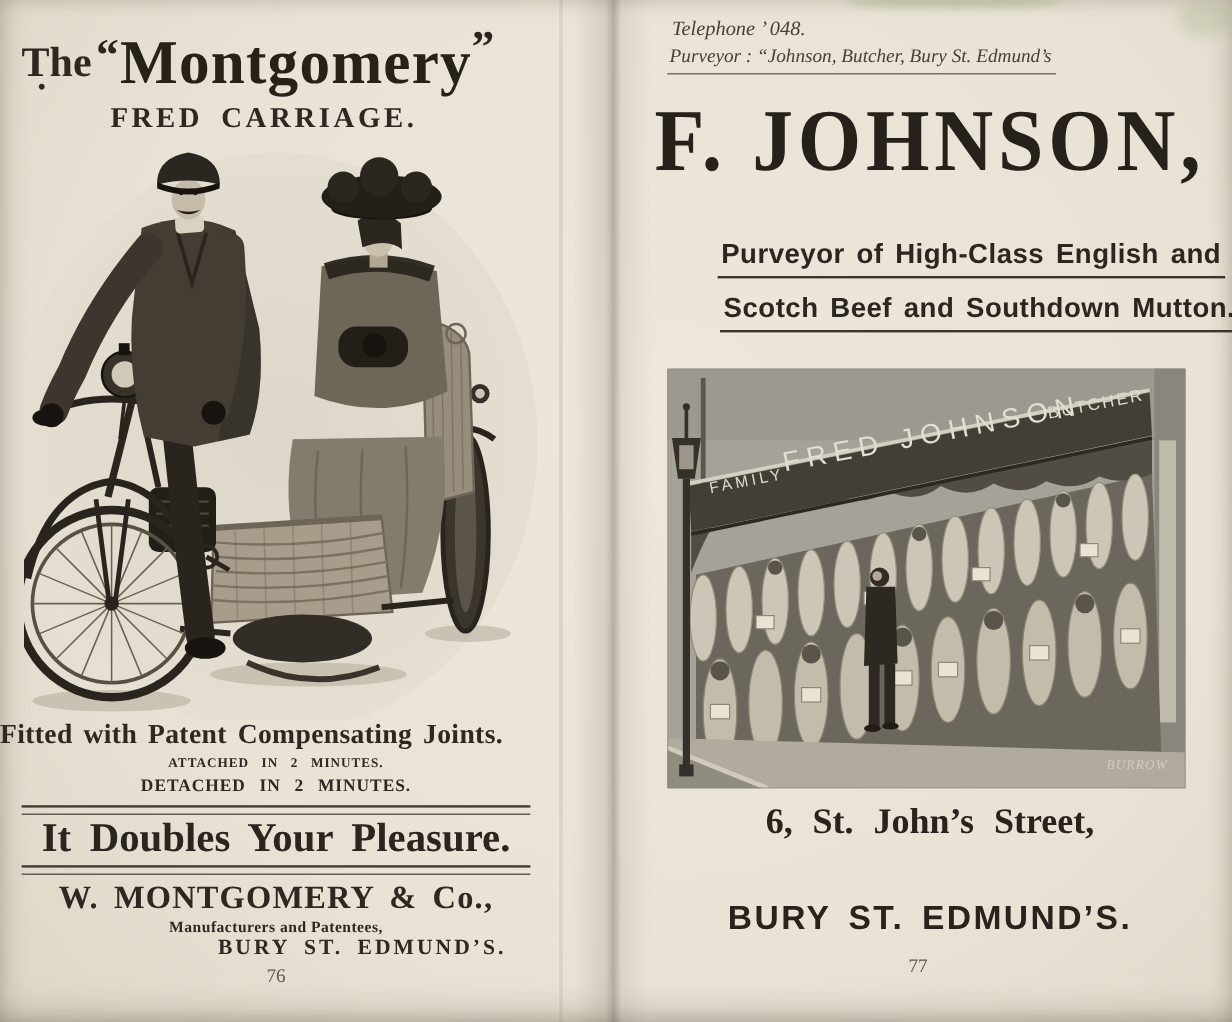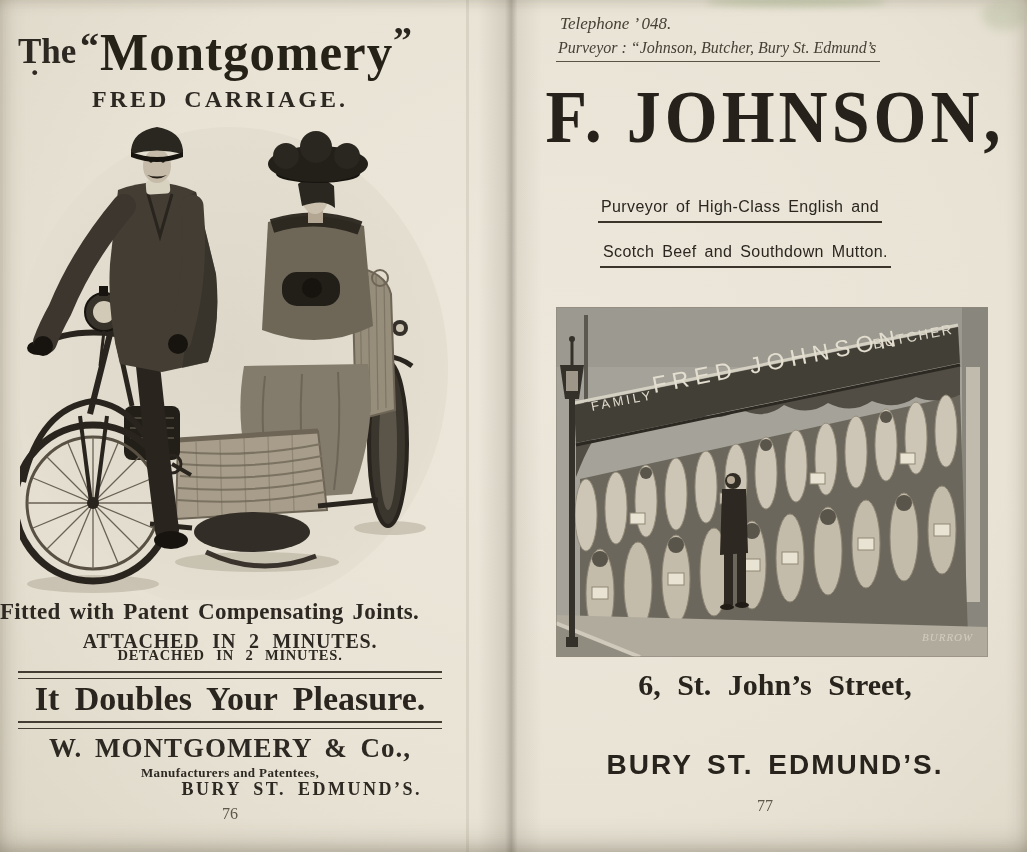--- a/index.html
+++ b/index.html
@@ -24,37 +24,37 @@
 
   
   .lp-the{left:18px;top:32px;font-size:35px;font-weight:bold;}
   .lp-the-period{left:31px;top:48px;font-size:30px;font-weight:bold;}
   .lp-oq{left:80px;top:24px;font-size:38px;font-weight:bold;color:#2a251f;}
   .lp-name{left:100px;top:24px;font-size:51px;font-weight:bold;letter-spacing:1px;color:#272218;transform:scaleY(1.02);}
   .lp-cq{left:393px;top:18px;font-size:38px;font-weight:bold;color:#2a251f;}
   .lp-sub{left:0;top:86px;width:440px;text-align:center;font-size:24px;font-weight:bold;letter-spacing:3px;word-spacing:6px;}
   .lp-photo{left:20px;top:114px;}
   .lp-feature{left:0;top:599px;width:460px;text-align:left;font-size:23px;font-weight:bold;word-spacing:3px;letter-spacing:.3px;}
-  .lp-attach{left:0;top:630px;width:460px;text-align:center;font-size:20px;font-weight:bold;letter-spacing:.8px;word-spacing:7px;}
+  .lp-attach{left:0;top:630px;width:460px;text-align:center;font-size:11px;font-weight:bold;letter-spacing:.8px;word-spacing:7px;}
   .lp-detach{left:0;top:647px;width:460px;text-align:center;font-size:14.5px;font-weight:bold;letter-spacing:.8px;word-spacing:7px;}
   .rule{left:18px;width:424px;height:5px;border-top:2px solid #423c33;border-bottom:1px solid #423c33;}
   .rule1{top:671px;} .rule2{top:721px;}
   .lp-slogan{left:0;top:680px;width:460px;text-align:center;font-size:34px;font-weight:bold;word-spacing:7px;color:#2a251e;}
   .lp-co{left:0;top:733px;width:460px;text-align:center;font-size:27px;font-weight:bold;letter-spacing:1px;word-spacing:5px;}
   .lp-role{left:0;top:765px;width:460px;text-align:center;font-size:13px;font-weight:bold;letter-spacing:.4px;}
   .lp-city{left:0;top:779px;width:422px;text-align:right;font-size:18px;font-weight:bold;letter-spacing:2.5px;word-spacing:5px;}
   .lp-num{left:190px;top:805px;width:80px;text-align:center;font-size:16px;color:#5d564a;}
 
   
   .rp-tel{left:560px;top:14px;font-size:17px;font-style:italic;color:#464035;}
   .rp-telegrams{left:556px;top:39px;font-size:16px;font-style:italic;color:#464035;
     border-bottom:1.5px solid #5a5245;padding:0 4px 4px 2px;}
   .rp-title{left:540px;top:78px;width:470px;text-align:center;font-size:68px;font-weight:bold;
     letter-spacing:4px;color:#26211a;transform:scaleY(1.08);white-space:nowrap;}
-  .rp-sub{font-family:"Liberation Sans", sans-serif;font-size:16px;font-weight:normal;letter-spacing:.4px;
+  .rp-sub{font-family:"Liberation Sans", sans-serif;font-size:23px;font-weight:bold;letter-spacing:.4px;
     word-spacing:3px;color:#2b2620;border-bottom:2px solid #3a342b;padding:0 3px 5px 3px;white-space:nowrap;}
   .rp-sub1{left:598px;top:198px;} .rp-sub2{left:600px;top:243px;}
   .rp-photo{left:556px;top:307px;}
   .rp-addr1{left:540px;top:668px;width:470px;text-align:center;font-size:30px;font-weight:bold;word-spacing:9px;color:#28231c;white-space:nowrap;}
   .rp-addr2{left:540px;top:749px;width:470px;text-align:center;font-family:"Liberation Sans", sans-serif;
     font-size:28px;font-weight:bold;letter-spacing:2px;word-spacing:5px;color:#28231c;}
   .rp-num{left:725px;top:797px;width:80px;text-align:center;font-size:16px;color:#5d564a;}
 </style>
 </head>
 <body>

